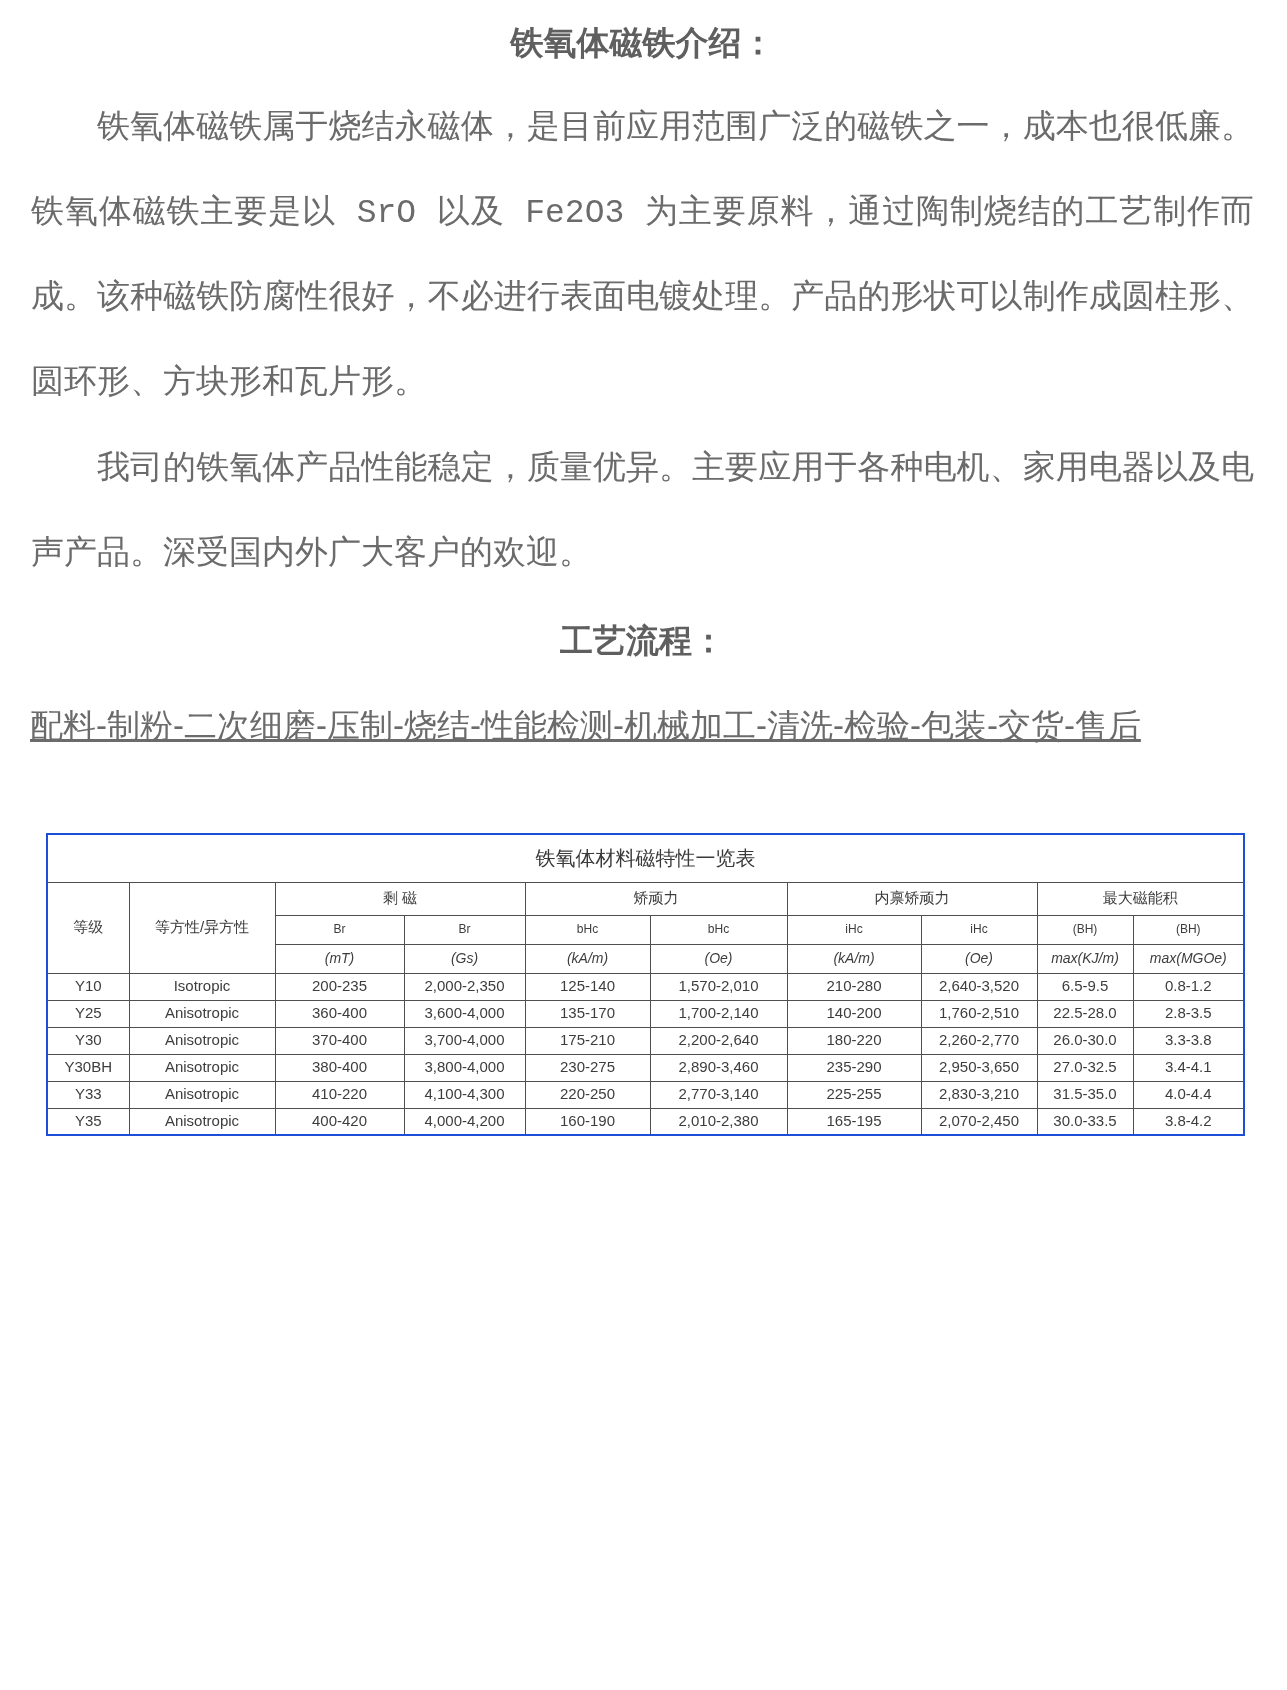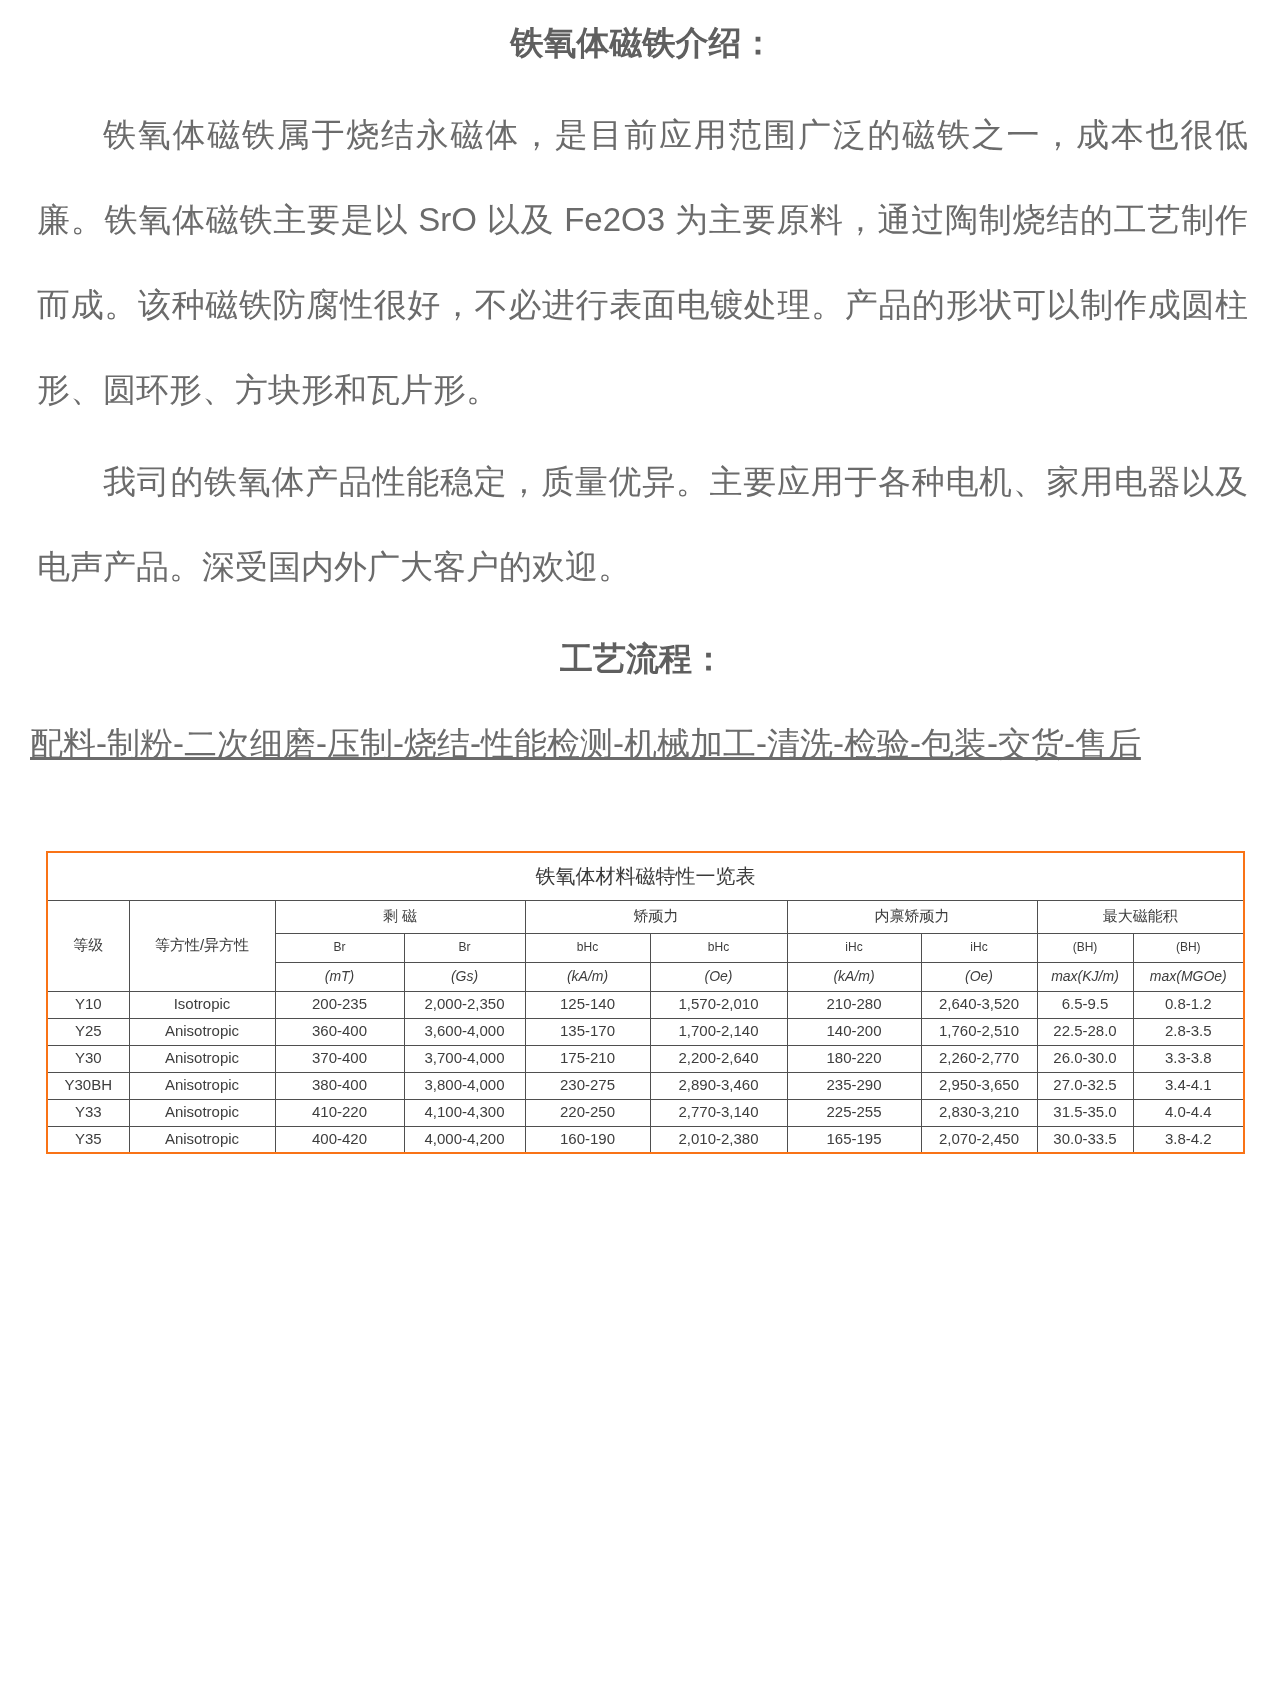--- a/index.html
+++ b/index.html
@@ -23,36 +23,37 @@
   }
   .doc-heading {
     font-weight: 700;
     color: #5f5f5f;
     font-size: 33px;
     line-height: 85px;
     margin: 0;
     text-align: center;
   }
   .doc-par {
-    margin: 7px;
+    margin: 1px;
     text-indent: 2em;
+    font-family: Liberation Mono, monospace;
   }
   .doc-flow {
     margin: 0;
     text-indent: 0;
     text-decoration: underline;
   }
   table.props {
     margin: 65px 0 0 16px;
     width: 1197px;
     border-collapse: collapse;
     table-layout: fixed;
     color: #3d3d3d;
     text-align: center;
-    border: 2px solid #f97316;
+    border: 2px solid #1d4ed8;
     line-height: 1.25;
   }
   table.props td, table.props th {
     border: 1px solid #4f4f4f;
     padding: 1px 2px;
     font-weight: 400;
     overflow: hidden;
     white-space: nowrap;
   }
   .t-title td {

